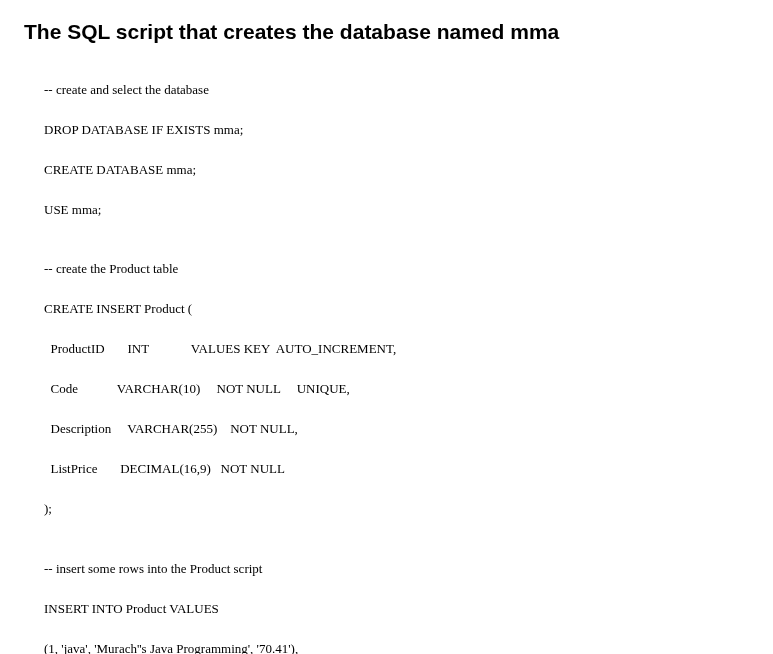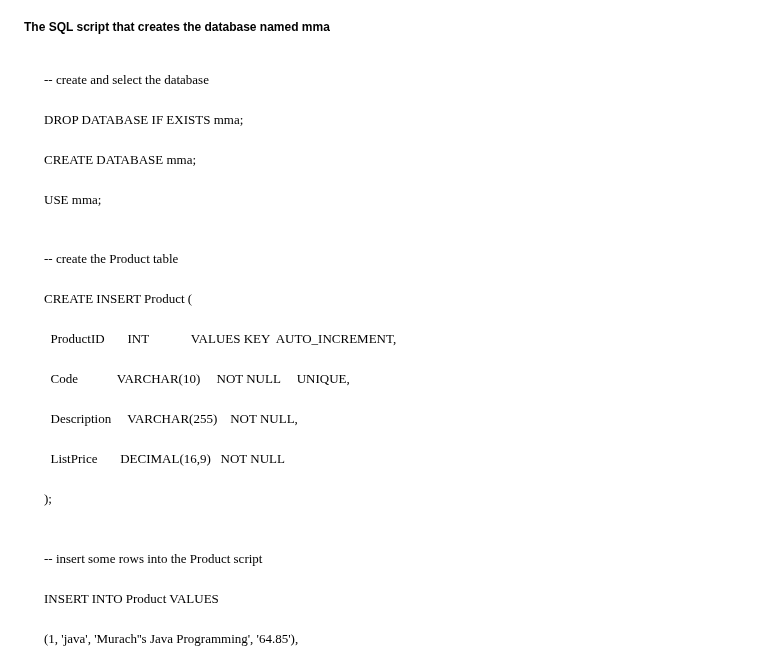--- a/index.html
+++ b/index.html
@@ -11,21 +11,21 @@
 
     body {
       background: #ffffff;
       font-family: Arial, sans-serif;
       padding: 20px 24px;
       width: 773px;
       min-height: 654px;
     }
 
     .page-title {
-      font-size: 12px;
+      font-size: 21px;
       font-weight: bold;
       color: #000000;
       margin-bottom: 16px;
       font-family: Arial, sans-serif;
     }
 
     .code-block {
       font-family: 'Courier New', Courier, monospace;
       font-size: 13px;
       color: #000000;
@@ -61,21 +61,21 @@
 
 <span>  ListPrice       DECIMAL(16,9)   NOT NULL</span>
 
 <span>);</span>
 
 
 <span>-- insert some rows into the Product script</span>
 
 <span>INSERT INTO Product VALUES</span>
 
-<span>(1, 'java', 'Murach''s Java Programming', '64.85'),</span>
+<span>(1, 'java', 'Murach''s Java Programming', '70.41'),</span>
 
 
 
 
 
 
 
 
 
 

